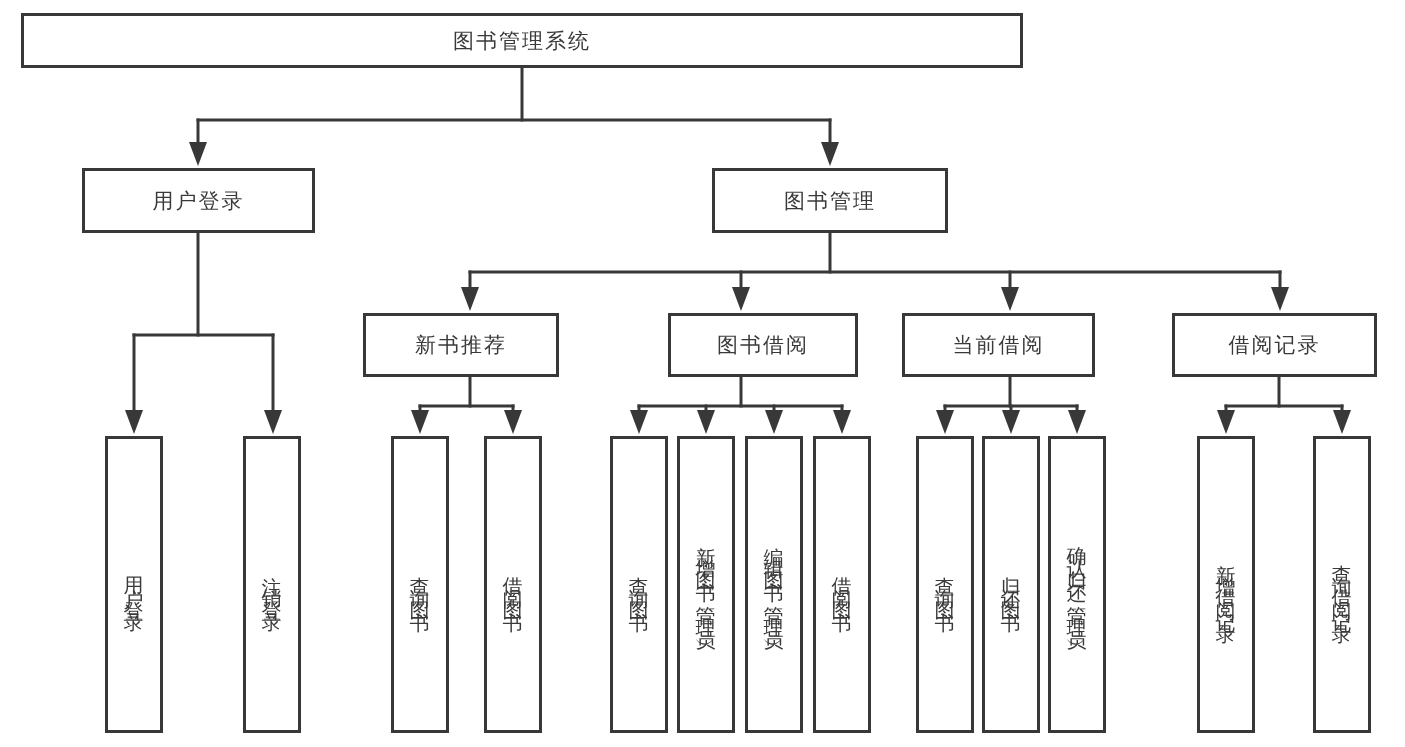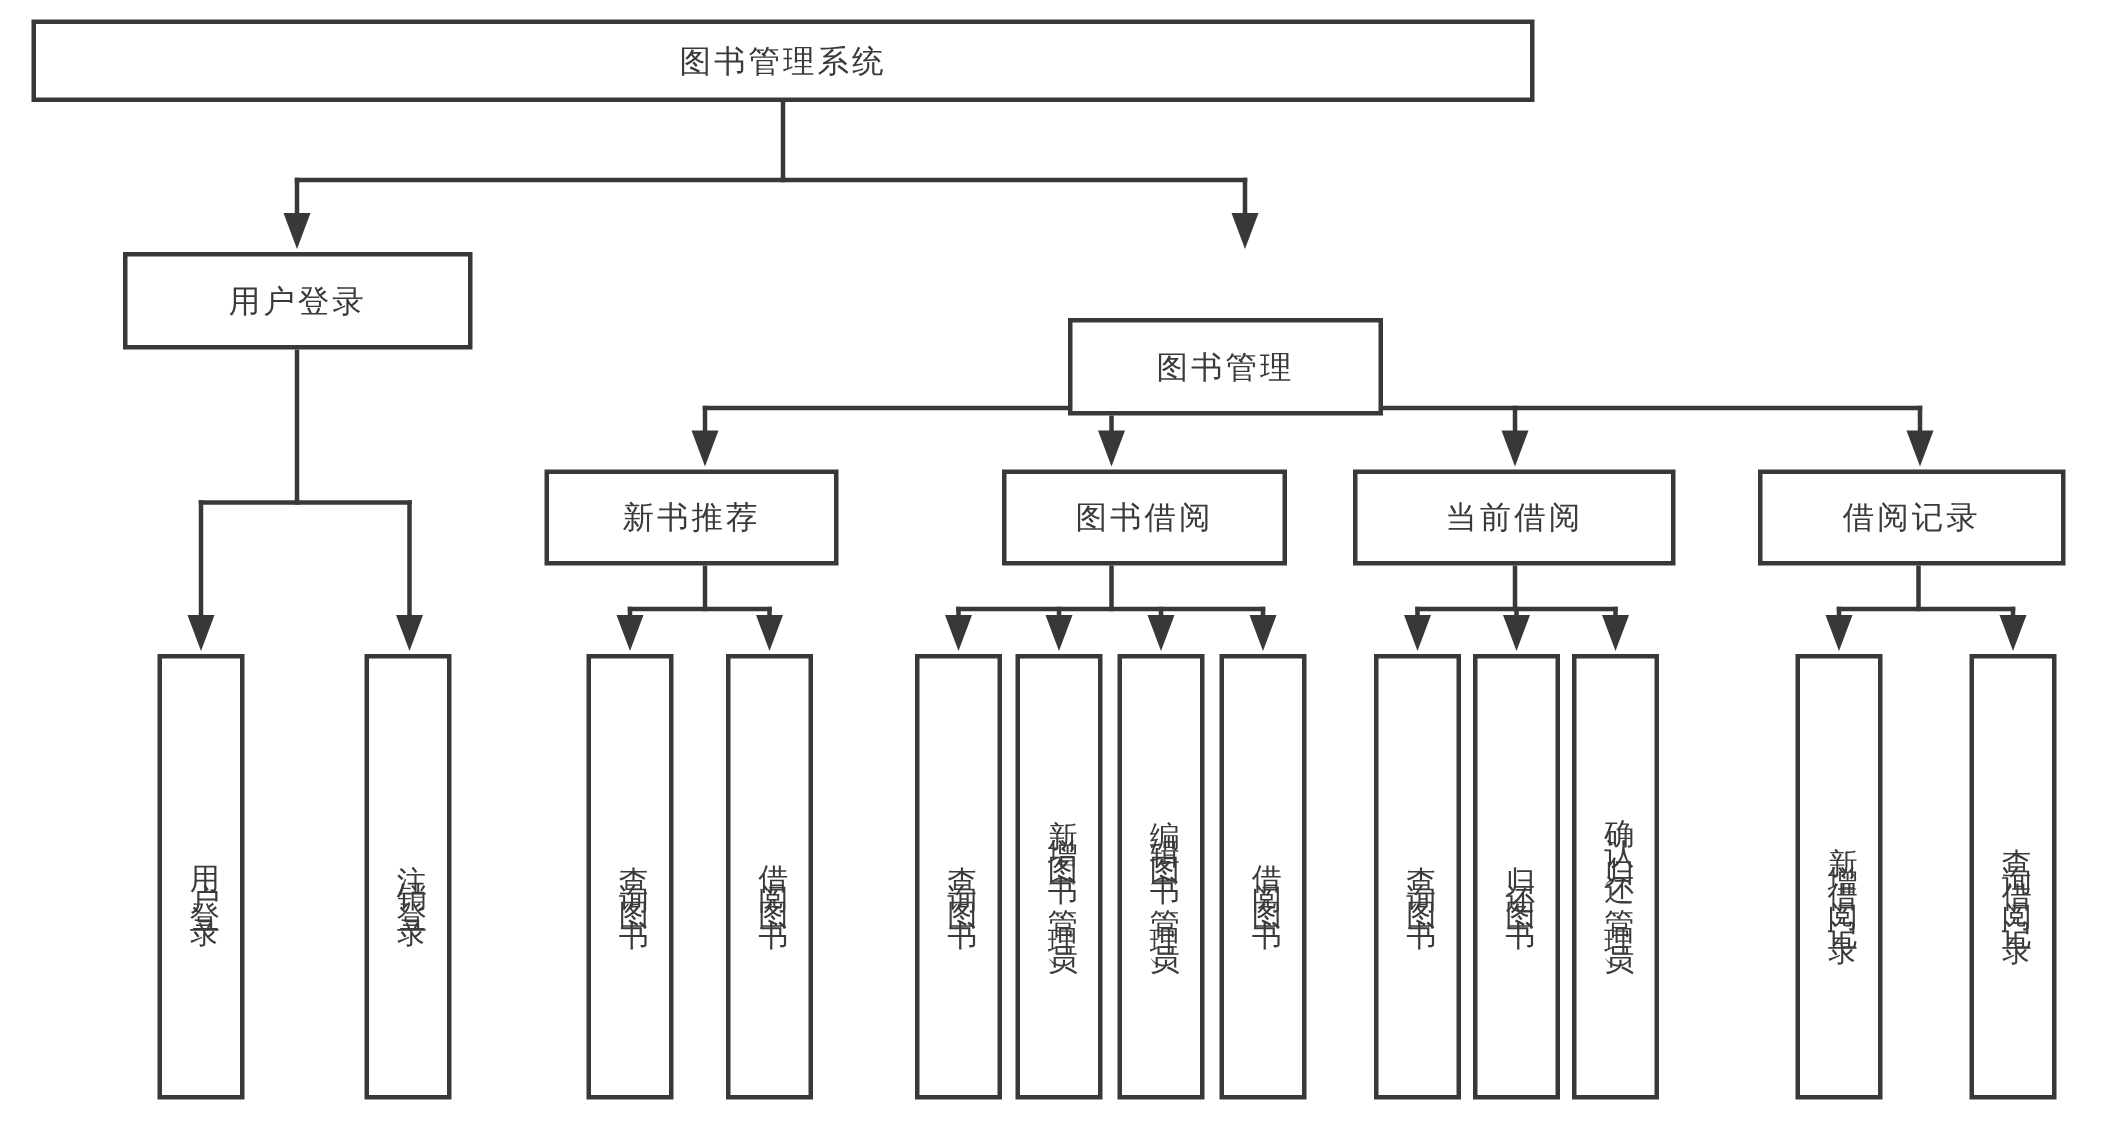--- a/index.html
+++ b/index.html
@@ -2,21 +2,21 @@
 <html><head>
 <meta charset="utf-8">
 <style>
   html, body { margin: 0; padding: 0; background: #ffffff; }
   .canvas {
     position: relative;
     width: 1405px;
     height: 747px;
     background: #ffffff;
     overflow: hidden;
-    font-family: Liberation Mono, monospace;
+    font-family: Liberation Serif, serif;
   }
   .wires {
     position: absolute;
     left: 0; top: 0;
     z-index: 0;
   }
   .box {
     position: absolute;
     box-sizing: border-box;
     border: 3px solid #383838;
@@ -27,24 +27,24 @@
     z-index: 1;
   }
   .hlabel {
     font-size: 21px;
     letter-spacing: 2px;
     color: #3a3a3a;
     white-space: nowrap;
   }
   .box-root  { left: 21px;   top: 13px;  width: 1002px; height: 55px; }
   .box-l2a   { left: 82px;   top: 168px; width: 233px;  height: 65px; }
-  .box-l2b   { left: 712px;  top: 168px; width: 210px;  height: 65px; margin-top: 44px; }
+  .box-l2b   { left: 712px;  top: 168px; width: 236px;  height: 65px; }
   .box-g0    { left: 363px;  top: 313px; width: 196px;  height: 64px; }
   .box-g1    { left: 668px;  top: 313px; width: 190px;  height: 64px; }
-  .box-g2    { left: 902px;  top: 313px; width: 215px;  height: 64px; }
+  .box-g2    { left: 902px;  top: 313px; width: 193px;  height: 64px; }
   .box-g3    { left: 1172px; top: 313px; width: 205px;  height: 64px; }
   .leaf { top: 436px; height: 297px; width: 58px; }
   .vtext {
     writing-mode: vertical-rl;
     text-orientation: mixed;
     font-size: 20px;
     letter-spacing: 12px;
     color: #3a3a3a;
     line-height: 1;
     max-height: 292px;

